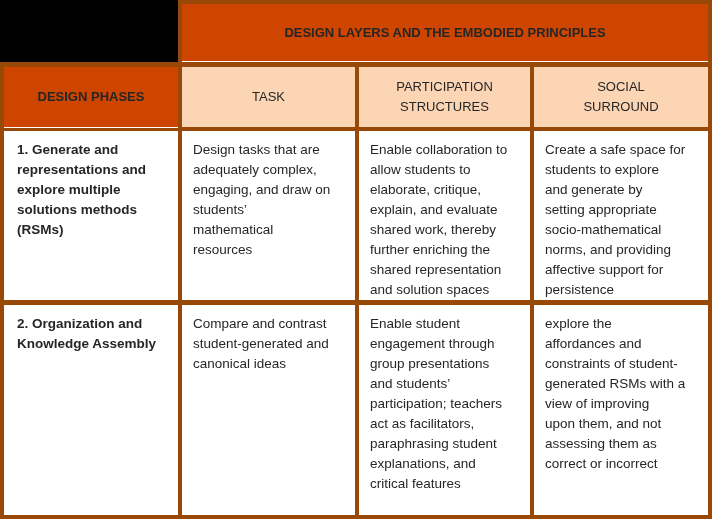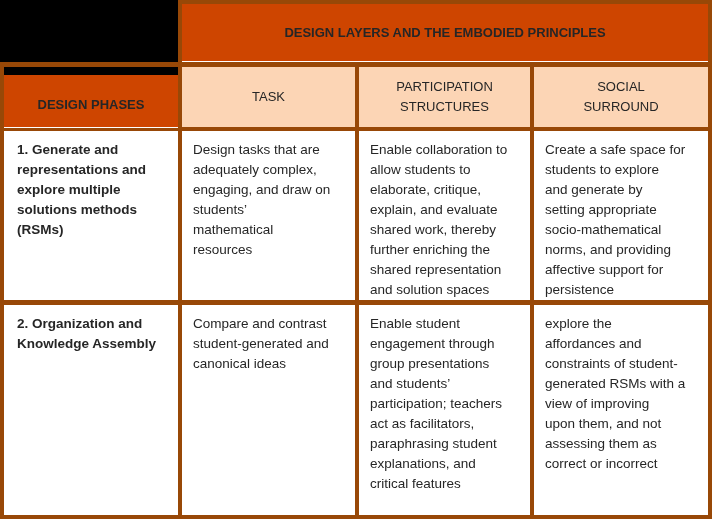--- a/index.html
+++ b/index.html
@@ -22,21 +22,21 @@
     .body-cell.phase { font-weight: bold; padding-left: 13px; }
     .line { display: block; white-space: nowrap; }
   </style>
 </head>
 <body>
 
 <div class="cell orange hdr bold" style="left:182px; top:4px; width:526px; height:58px;">
   <span>DESIGN LAYERS AND THE EMBODIED PRINCIPLES</span>
 </div>
 
-<div class="cell orange hdr bold" style="left:4px; top:67px; width:174px; height:60px;margin-top:8px;">
+<div class="cell orange hdr bold" style="left:4px; top:67px; width:174px; height:60px;">
   <span>DESIGN PHASES</span>
 </div>
 <div class="cell peach hdr" style="left:182px; top:67px; width:173px; height:60px;">
   <span>TASK</span>
 </div>
 <div class="cell peach hdr" style="left:359px; top:67px; width:171px; height:60px;">
   <div>
     <span class="line">PARTICIPATION</span>
     <span class="line">STRUCTURES</span>
   </div>

